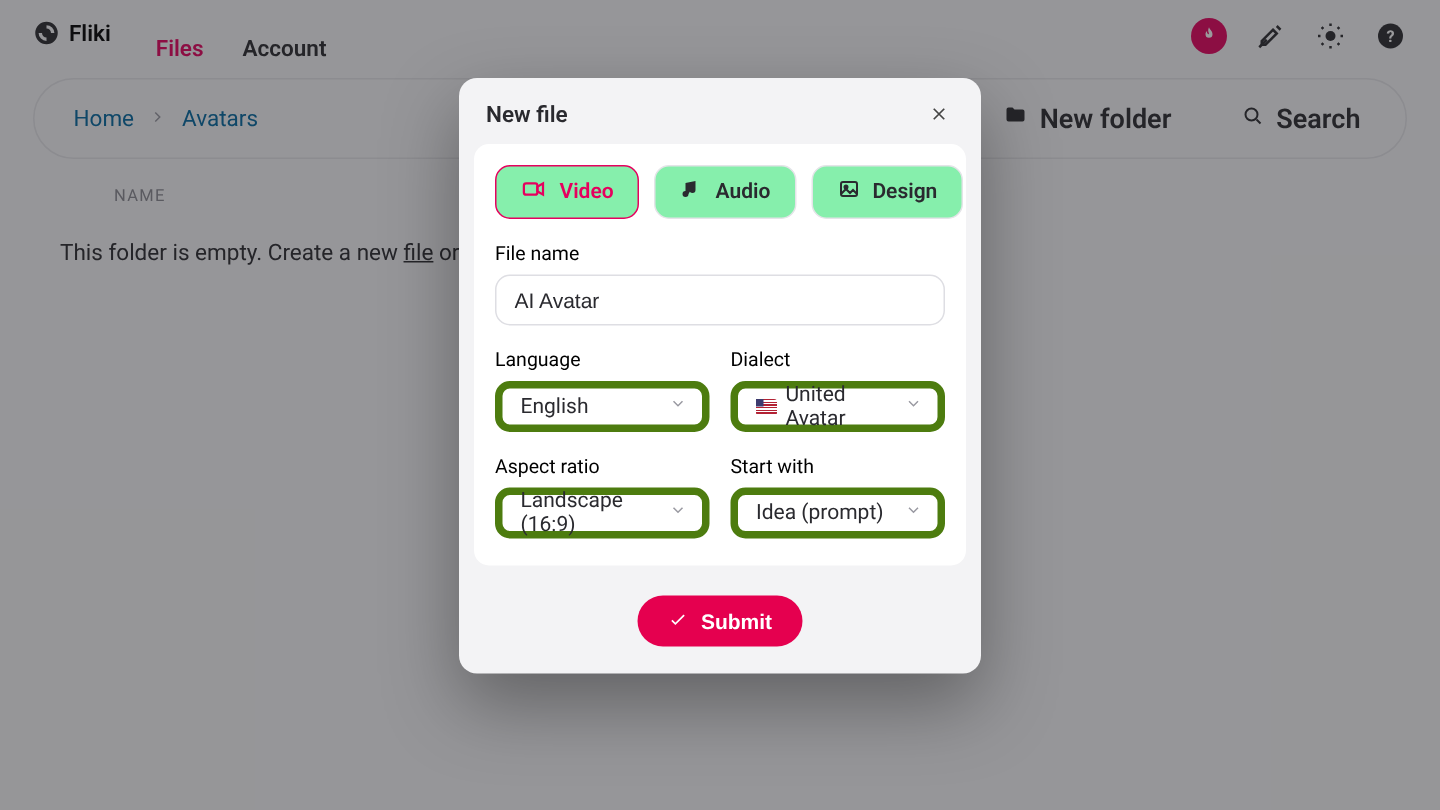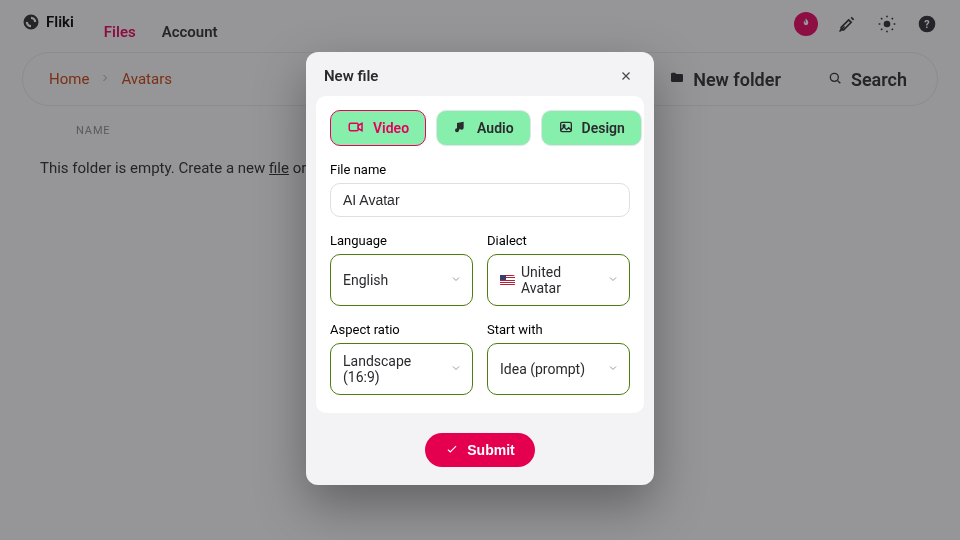--- a/index.html
+++ b/index.html
@@ -8,21 +8,21 @@
   .topbar { display: flex; align-items: center; height: 48px; padding: 0 22px; }
   .brand { display: flex; gap: 6px; font-weight: 600; font-size: 15px; color: #000000; }
   .brand svg { width: 18px; height: 18px; }
   .navtabs { display: flex; gap: 26px; margin-left: 30px; }
   .navtab { font-size: 15px; font-weight: 600; color: #2a2a2f; cursor: pointer; margin-top: 16px; }
   .navtab.active { color: #e6005e; }
   .topbar-right { margin-left: auto; display: flex; align-items: center; gap: 18px; }
   .fire-badge { width: 24px; height: 24px; background: #e6005e; border-radius: 50%; display: flex; align-items: center; justify-content: center; color: #fff; }
   .icon-btn { width: 22px; height: 22px; display: flex; align-items: center; justify-content: center; color: #2a2a2f; cursor: pointer; }
   .subhead { display: flex; align-items: center; border: 1px solid #e5e5e9; border-radius: 999px; margin: 4px 22px 0; padding: 10px 14px 10px 26px; }
-  .crumbs { display: flex; align-items: center; gap: 10px; font-size: 15px; color: #c2410c; }
+  .crumbs { display: flex; align-items: center; gap: 10px; font-size: 15px; color: #0369a1; }
   .chev { color: #9a9aa2; }
   .subactions { margin-left: auto; display: flex; gap: 14px; align-items: center; }
   .pill { display: inline-flex; align-items: center; gap: 8px; height: 32px; padding: 0 16px; border-radius: 999px; font-size: 18px; font-weight: 600; cursor: pointer; }
   .pill.primary { background: #e5004f; color: #fff; }
   .pill.ghost { color: #2a2a2f; }
   .cols { display: flex; padding: 18px 40px 0 76px; font-size: 11px; letter-spacing: 0.08em; color: #8a8a92; text-transform: uppercase; }
   .cols .col-name { flex: 1; }
   .cols .col-mod { width: 200px; }
   .empty { padding: 22px 40px; font-size: 15px; color: #2a2a2f; }
   .empty .ul { text-decoration: underline; }
@@ -34,21 +34,21 @@
   .modal-body { background: #fff; border-radius: 10px; margin: 0 10px 10px 10px; padding: 14px 14px 18px; }
   .typechips { display: flex; gap: 10px; }
   .chip { display: inline-flex; align-items: center; gap: 8px; height: 36px; padding: 0 16px; border: 1px solid #e4e4e8; border-radius: 10px; font-size: 14px; font-weight: 600; cursor: pointer; background: #86efac; }
   .chip.active { border-color: #e6005e; color: #e6005e; }
   .chip.active svg { stroke: #e6005e; fill: none; }
   .fld { margin-top: 16px; }
   .fld-label { font-size: 13px; color: #000000; margin-bottom: 6px; display: block; }
   .input { width: 100%; height: 34px; border: 1px solid #dedee3; border-radius: 10px; padding: 0 12px; font-size: 14px; color: #2a2a2f; outline: none; }
   .row2 { display: flex; gap: 14px; margin-top: 16px; }
   .row2 > div { flex: 1; }
-  .select { position: relative; height: 52px; border: 1px solid #4d7c0f; border-radius: 10px; padding: 0 30px 0 12px; display: flex; align-items: center; font-size: 14px; color: #2a2a2f; cursor: pointer; background: #fff; }
+  .select { position: relative; height: 34px; border: 5px solid #4d7c0f; border-radius: 10px; padding: 0 30px 0 12px; display: flex; align-items: center; font-size: 14px; color: #2a2a2f; cursor: pointer; background: #fff; }
   .select .caret { position: absolute; right: 10px; top: 50%; transform: translateY(-50%); color: #9a9aa2; }
   .flag { display: inline-block; width: 16px; height: 11px; margin-right: 6px; background: linear-gradient(to bottom, #b22234 0 8%, #fff 8% 16%, #b22234 16% 24%, #fff 24% 32%, #b22234 32% 40%, #fff 40% 48%, #b22234 48% 56%, #fff 56% 64%, #b22234 64% 72%, #fff 72% 80%, #b22234 80% 88%, #fff 88% 100%); position: relative; border-radius: 2px; }
   .flag::before { content: ""; position: absolute; top: 0; left: 0; width: 40%; height: 54%; background: #3c3b6e; }
   .modal-foot { padding: 10px 0 18px; display: flex; justify-content: center; }
   .submit { display: inline-flex; align-items: center; gap: 8px; height: 34px; padding: 16px 20px; border-radius: 999px; background: #e5004f; color: #fff; font-size: 14px; font-weight: 600; border: none; cursor: pointer; }
 </style>
 </head>
 <body>
 
 <div class="app">

